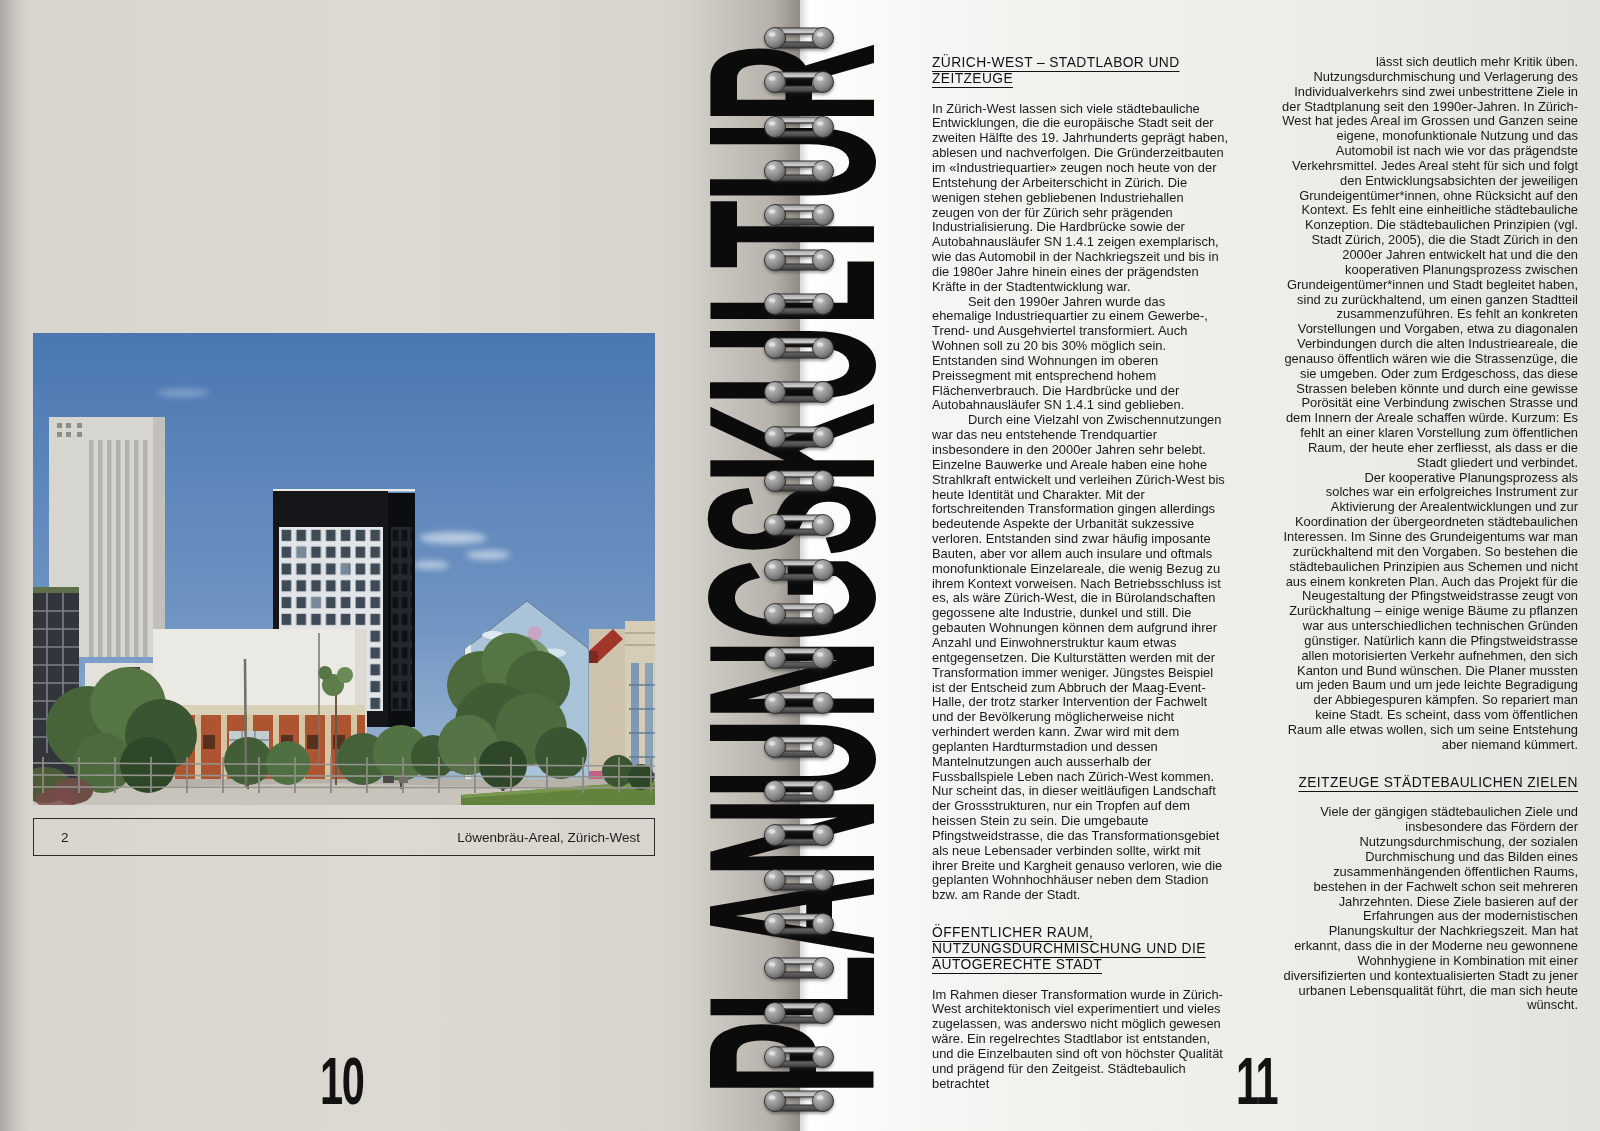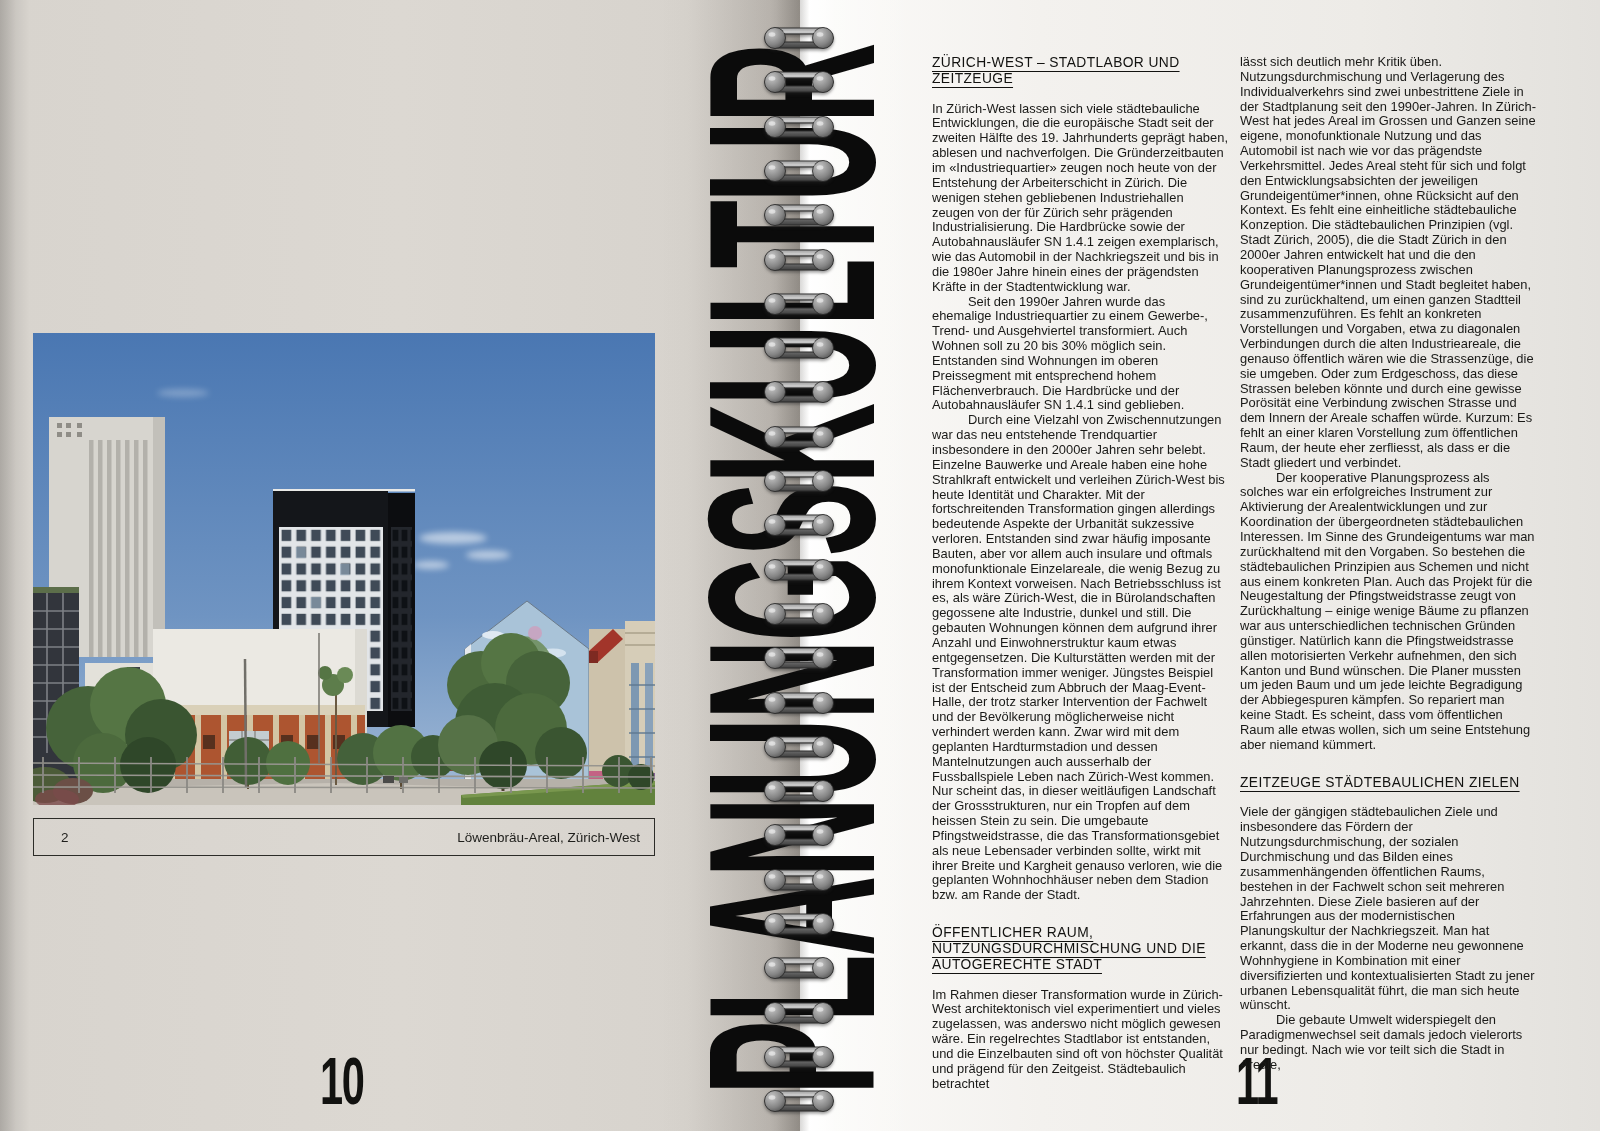--- a/index.html
+++ b/index.html
@@ -41,21 +41,21 @@
     position:absolute;left:-358px;top:480px;width:2300px;height:180px;line-height:180px;
     text-align:center;white-space:nowrap;z-index:3;
     transform:rotate(-90deg) scaleX(.474);transform-origin:center;
     font-weight:bold;font-size:237px;letter-spacing:-5px;color:#0b0b0b;
   }
   .chain-link{
     position:absolute;left:761px;width:76px;height:26px;z-index:4;
     filter:drop-shadow(0 2px 1.5px rgba(35,35,35,.45));
   }
   .textcol{position:absolute;top:55px;width:296px;font-size:12.9px;line-height:14.85px;color:#191917;z-index:1;}
-  #col1{left:932px;} #col2{left:1240px;}
+  #col1{left:932px;} #col2{left:1282px;text-align:right;}
   .textcol p{margin:0;}
   .textcol p.ind{text-indent:36px;}
   .colheader{margin:0 0 15px 0;font-size:13.8px;line-height:15.8px;letter-spacing:.4px;color:#121210;}
   .colheader.mt{margin-top:22px;}
   .colheader span{text-decoration:underline;text-decoration-thickness:1.2px;text-underline-offset:3.5px;}
   .hline{display:block;}
   svg{display:block;}
   #link-defs{position:absolute;width:0;height:0;}
 </style>
 </head>
@@ -325,21 +325,20 @@
   <p>Im Rahmen dieser Transformation wurde in Zürich-West architektonisch viel experimentiert und vieles zugelassen, was anderswo nicht möglich gewesen wäre. Ein regelrechtes Stadtlabor ist entstanden, und die Einzelbauten sind oft von höchster Qualität und prägend für den Zeitgeist. Städtebaulich betrachtet</p>
 </div>
 
 <div class="textcol" id="col2">
   <p>lässt sich deutlich mehr Kritik üben. Nutzungsdurchmischung und Verlagerung des Individualverkehrs sind zwei unbestrittene Ziele in der Stadtplanung seit den 1990er-Jahren. In Zürich-West hat jedes Areal im Grossen und Ganzen seine eigene, monofunktionale Nutzung und das Automobil ist nach wie vor das prägendste Verkehrsmittel. Jedes Areal steht für sich und folgt den Entwicklungsabsichten der jeweiligen Grundeigentümer*innen, ohne Rücksicht auf den Kontext. Es fehlt eine einheitliche städtebauliche Konzeption. Die städtebaulichen Prinzipien (vgl. Stadt Zürich, 2005), die die Stadt Zürich in den 2000er Jahren entwickelt hat und die den kooperativen Planungsprozess zwischen Grundeigentümer*innen und Stadt begleitet haben, sind zu zurückhaltend, um einen ganzen Stadtteil zusammenzuführen. Es fehlt an konkreten Vorstellungen und Vorgaben, etwa zu diagonalen Verbindungen durch die alten Industrieareale, die genauso öffentlich wären wie die Strassenzüge, die sie umgeben. Oder zum Erdgeschoss, das diese Strassen beleben könnte und durch eine gewisse Porösität eine Verbindung zwischen Strasse und dem Innern der Areale schaffen würde. Kurzum: Es fehlt an einer klaren Vorstellung zum öffentlichen Raum, der heute eher zerfliesst, als dass er die Stadt gliedert und verbindet.</p>
   <p class="ind">Der kooperative Planungsprozess als solches war ein erfolgreiches Instrument zur Aktivierung der Arealentwicklungen und zur Koordination der übergeordneten städtebaulichen Interessen. Im Sinne des Grundeigentums war man zurückhaltend mit den Vorgaben. So bestehen die städtebaulichen Prinzipien aus Schemen und nicht aus einem konkreten Plan. Auch das Projekt für die Neugestaltung der Pfingstweidstrasse zeugt von Zurückhaltung – einige wenige Bäume zu pflanzen war aus unterschiedlichen technischen Gründen günstiger. Natürlich kann die Pfingstweidstrasse allen motorisierten Verkehr aufnehmen, den sich Kanton und Bund wünschen. Die Planer mussten um jeden Baum und um jede leichte Begradigung der Abbiegespuren kämpfen. So repariert man keine Stadt. Es scheint, dass vom öffentlichen Raum alle etwas wollen, sich um seine Entstehung aber niemand kümmert.</p>
   <div class="colheader mt">
     <span class="hline">ZEITZEUGE STÄDTEBAULICHEN ZIELEN</span>
   </div>
   <p>Viele der gängigen städtebaulichen Ziele und insbesondere das Fördern der Nutzungsdurchmischung, der sozialen Durchmischung und das Bilden eines zusammenhängenden öffentlichen Raums, bestehen in der Fachwelt schon seit mehreren Jahrzehnten. Diese Ziele basieren auf der Erfahrungen aus der modernistischen Planungskultur der Nachkriegszeit. Man hat erkannt, dass die in der Moderne neu gewonnene Wohnhygiene in Kombination mit einer diversifizierten und kontextualisierten Stadt zu jener urbanen Lebensqualität führt, die man sich heute wünscht.</p>
-  <p class="ind">Die gebaute Umwelt widerspiegelt den Paradigmenwechsel seit damals jedoch vielerorts nur bedingt. Nach wie vor teilt sich die Stadt in Areale,</p>
 </div>
 
 <div class="gutter"></div>
 <div class="edge-left"></div>
 
 <div class="spine-title">PLANUNGSKULTUR</div>
 
 <svg id="link-defs" aria-hidden="true">
   <defs>
     <linearGradient id="lg" x1="0" y1="0" x2="0" y2="1">

